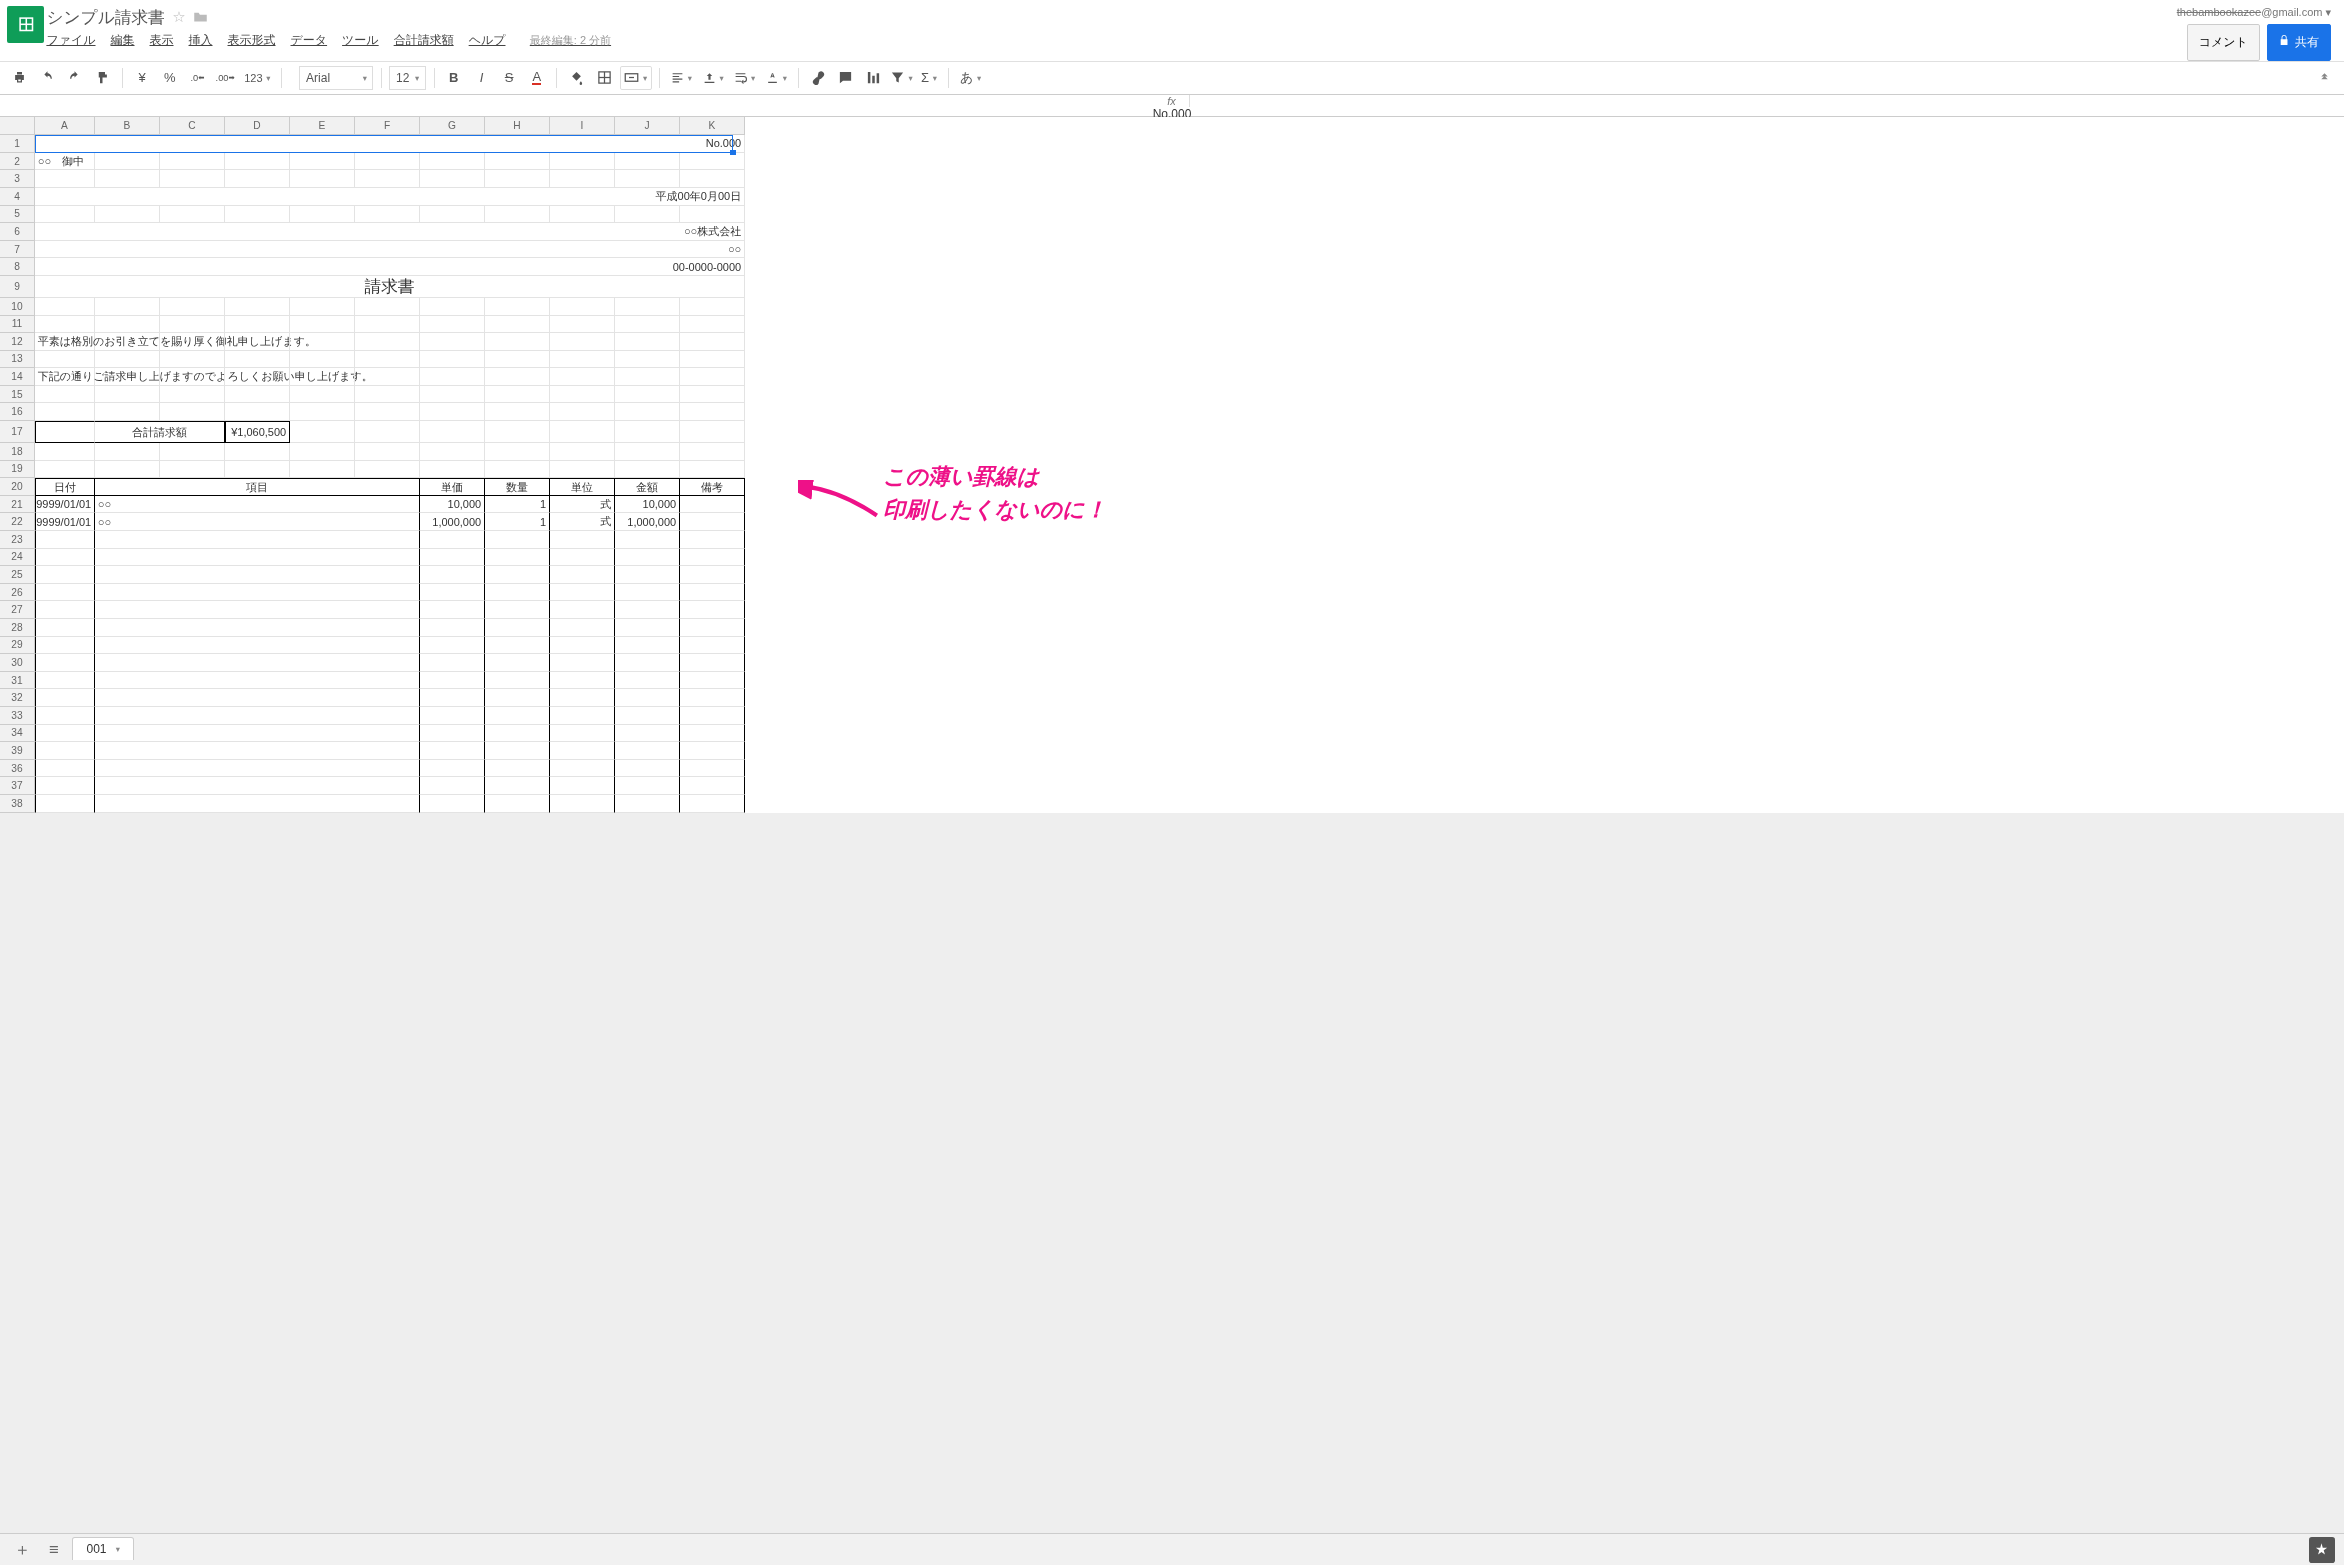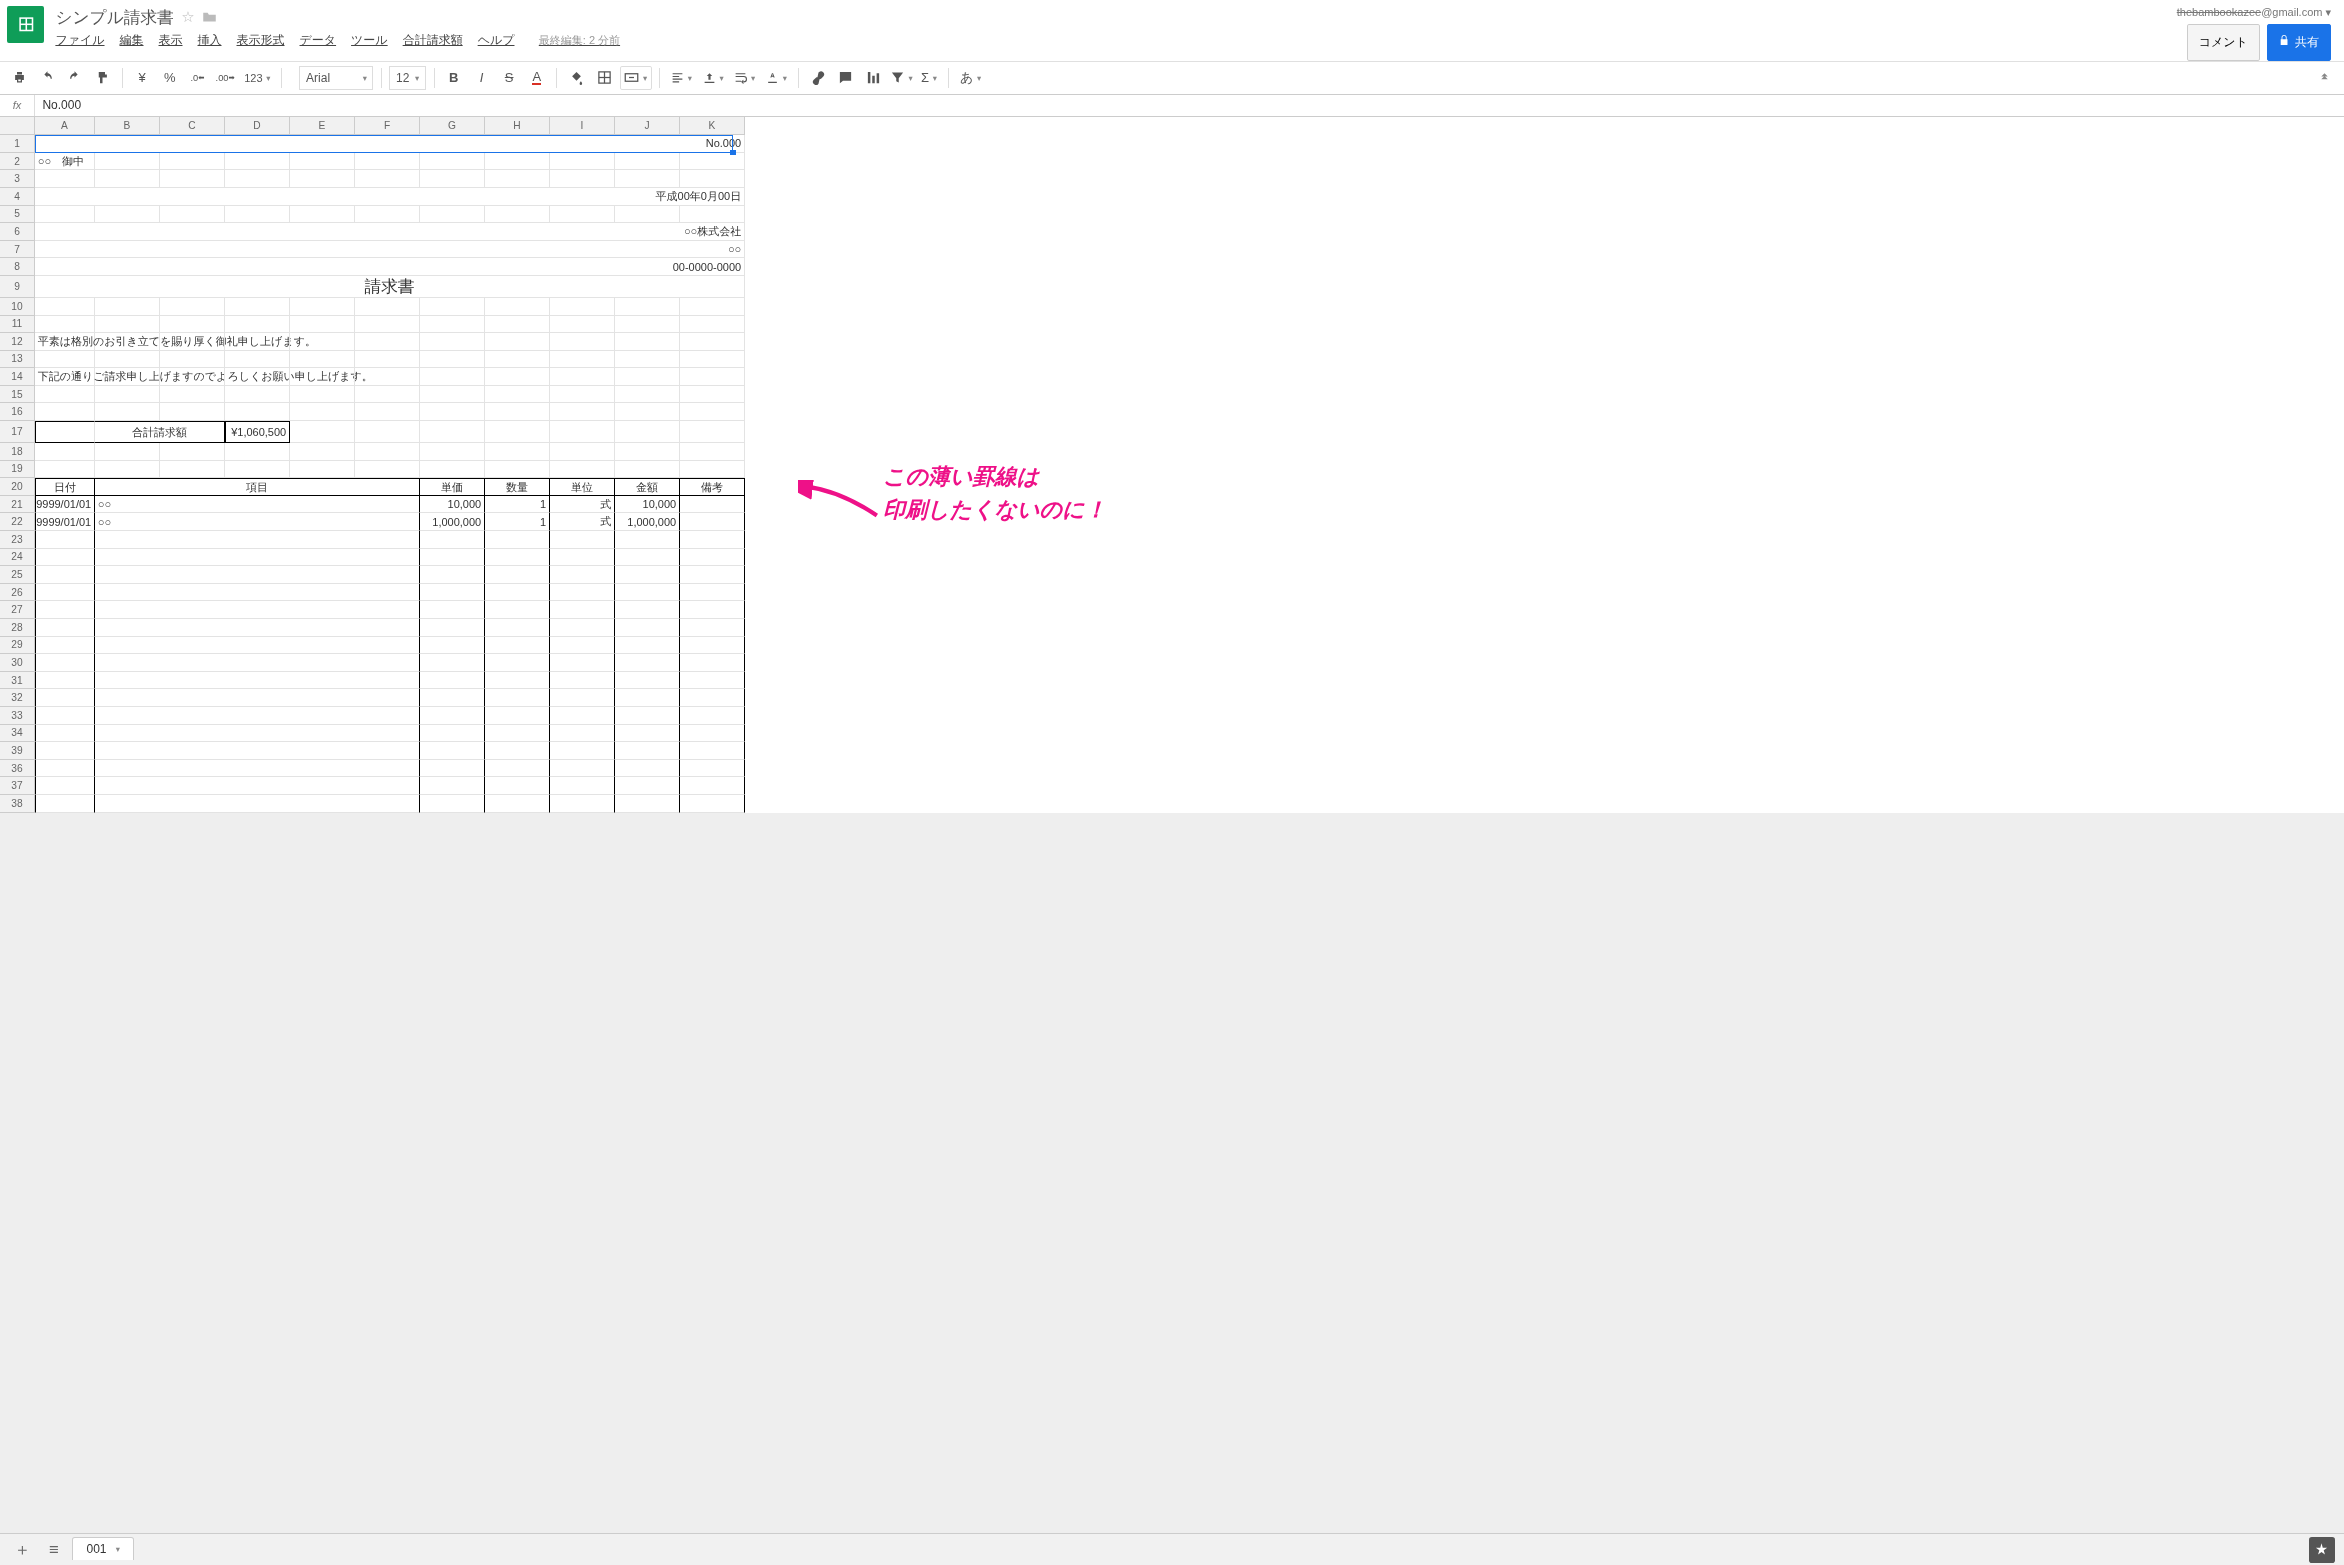--- a/index.html
+++ b/index.html
@@ -1,21 +1,21 @@
 <!DOCTYPE html>
 <html style="font-size:15px"><head>
 <meta charset="utf-8">
 <style>
 * { box-sizing: border-box; margin: 0; padding: 0; }
 body { font-family: Arial, "Hiragino Kaku Gothic ProN", sans-serif; font-size: 12px; color: #333; background: #fff; overflow: hidden; }
 
 
 .header { display: flex; align-items: flex-start; padding: 5.6px 7.4px 0 7.4px; border-bottom: none; }
 .logo { width: 37px; height: 37px; background: #0f9d58; color: #fff; display: flex; align-items: center; justify-content: center; font-size: 16.7px; border-radius: 1.9px; }
-.title-area { flex: 1; padding-left: 11px; }
+.title-area { flex: 1; padding-left: 2px; }
 .doc-title-row { display: flex; align-items: center; gap: 7.4px; }
 .doc-title { font-size: 16.7px; color: #555; }
 .star-icon, .folder-icon { color: #bbb; font-size: 15px; cursor: pointer; }
 .menu-bar { display: flex; gap: 15px; padding: 3.7px 0 5.6px 0; font-size: 12px; color: #444; align-items: center; text-decoration: underline; }
 .menu-item { cursor: pointer; }
 .last-edit { color: #999; font-size: 11px; margin-left: 9.3px; }
 .right-head { display: flex; flex-direction: column; align-items: flex-end; gap: 5.6px; padding-right: 5.6px; }
 .email { font-size: 11px; color: #777; }
 .email .strike { text-decoration: line-through; }
 .head-btns { display: flex; gap: 7.4px; }
@@ -25,21 +25,21 @@
 
 .toolbar { display: flex; align-items: center; gap: 3.7px; padding: 3.7px 7.4px; border-top: 0.9px solid #e0e0e0; border-bottom: 0.9px solid #ccc; background: #fff; position: relative; }
 .tb-btn { width: 24px; height: 24px; display: flex; align-items: center; justify-content: center; color: #555; cursor: pointer; border-radius: 1.9px; font-size: 13px; }
 .tb-sep { width: 0.9px; height: 20.4px; background: #ddd; margin: 0 3.7px; }
 .tb-font { width: 74px; height: 24px; border: 0.9px solid #ddd; display: flex; align-items: center; padding: 0 5.6px; font-size: 12px; color: #555; cursor: pointer; justify-content: space-between; margin-left: 10px; }
 .tb-size { width: 37px; height: 24px; border: 0.9px solid #ddd; display: flex; align-items: center; justify-content: center; font-size: 12px; color: #555; cursor: pointer; }
 .tb-chev { font-size: 8.3px; color: #888; margin-left: 3.7px; }
 .tb-right { margin-left: auto; }
 
 
-.formula-bar { display: flex; align-items: center; border-bottom: 0.9px solid #ccc; height: 22px; background: #fff; }
+.formula-bar { display: flex; align-items: center; border-bottom: 0.9px solid #ccc; height: 22px; background: #fff; flex-direction: column; }
 .fx-label { width: 35px; text-align: center; font-style: italic; color: #777; border-right: 0.9px solid #ddd; height: 100%; display: flex; align-items: center; justify-content: center; font-size: 11px; }
 .fx-input { flex: 1; padding: 0 7.4px; font-size: 12px; color: #333; }
 
 
 .sheet-wrap { position: relative; height: calc(100vh - 139px); overflow: hidden; background: #eee; }
 .grid { display: grid; grid-template-columns: 35px 60px 65px 65px 65px 65px 65px 65px 65px 65px 65px 65px; background: #fff; }
 .col-head, .row-head, .corner { background: #f1f1f1; border-right: 0.9px solid #ccc; border-bottom: 0.9px solid #ccc; text-align: center; font-size: 10.2px; color: #666; display: flex; align-items: center; justify-content: center; height: 18.6px; }
 .row-head { height: 17.6px; }
 .row-head.tall { height: 22px; }
 .cell { border-right: 0.9px solid #e3e3e3; border-bottom: 0.9px solid #e3e3e3; height: 17.6px; font-size: 11px; padding: 0 2.8px; display: flex; align-items: center; overflow: visible; white-space: nowrap; }

